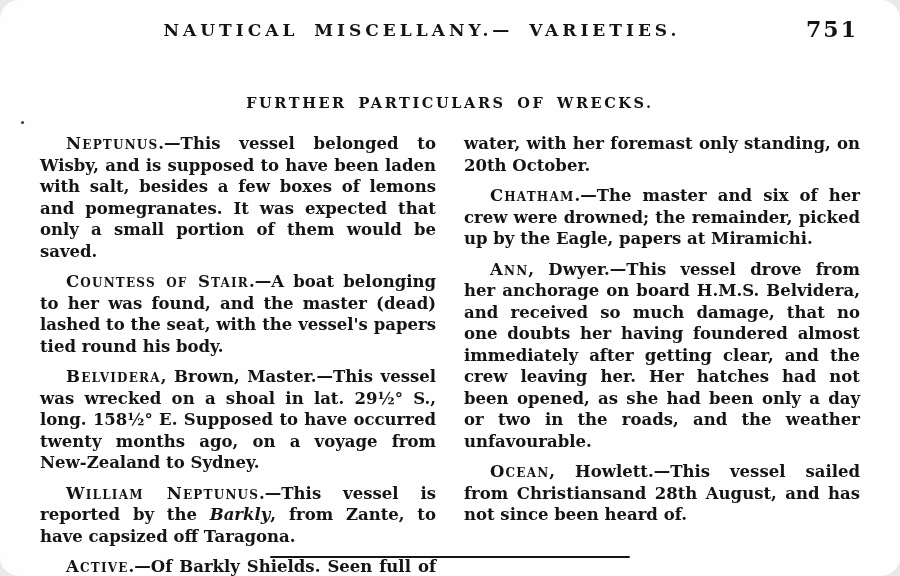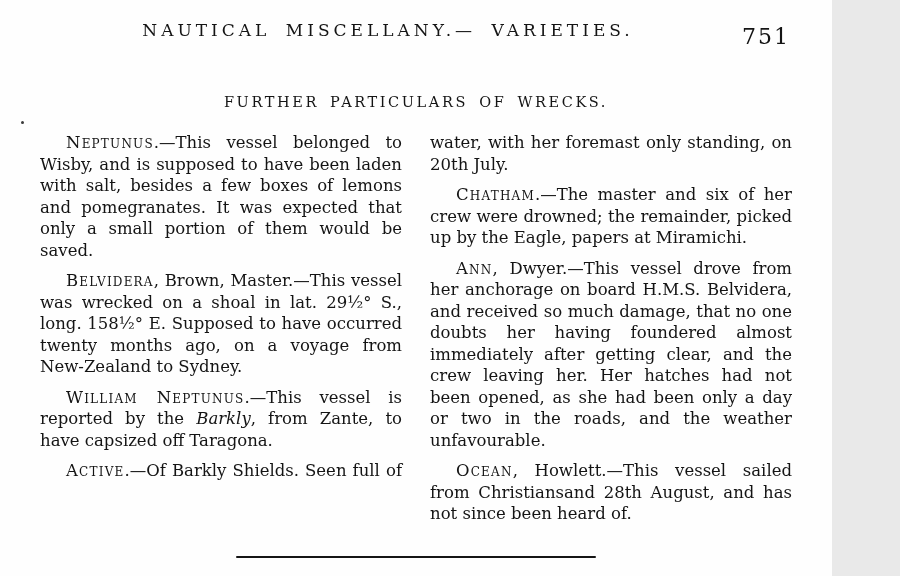--- a/index.html
+++ b/index.html
@@ -1,42 +1,43 @@
 <!DOCTYPE html>
 <html><head>
 <meta charset="utf-8">
 <style>
   html, body { margin: 0; padding: 0; background: #e9e9e9; }
   .page {
     position: relative;
-    width: 832px;
+    width: 900px;
     height: 576px;
     background: #fefefe;
     color: #141414;
     font-family: "DejaVu Serif", "Liberation Serif", serif;
-    font-weight: 400;
+    font-weight: 700;
     overflow: hidden;
     box-sizing: border-box;
+    border-radius: 19px;
   }
   .header {
     position: relative;
     padding-top: 20px;
     height: 30px;
   }
   .running-title {
     text-align: center;
     font-size: 17px;
     letter-spacing: 4px;
     word-spacing: 6px;
     white-space: nowrap;
     transform: translateX(-28px);
   }
   .page-number {
     position: absolute;
-    top: 24px;
+    top: 16px;
     right: 42px;
     font-size: 22px;
     letter-spacing: 2px;
   }
   .section-title {
     margin-top: 44px;
     text-align: center;
     font-size: 14.5px;
     letter-spacing: 2.6px;
     word-spacing: 4px;
@@ -90,26 +91,27 @@
   <div class="header">
     <div class="running-title">NAUTICAL MISCELLANY.— VARIETIES.</div>
     <div class="page-number">751</div>
   </div>
 
   <div class="section-title">FURTHER PARTICULARS OF WRECKS.</div>
 
   <div class="columns">
     <div class="col" id="col-left">
         <p class="para indent"><span class="sc">Neptunus</span><span class="txt">.—This vessel belonged to Wisby, and is supposed to have been laden with salt, besides a few boxes of lemons and pomegranates.  It was expected that only a small portion of them would be saved.</span></p>
+        <p class="para indent"><span class="sc">Countess of Stair</span><span class="txt">.—A boat belonging to her was found, and the master (dead) lashed to the seat, with the vessel's papers tied round his body.</span></p>
         <p class="para indent"><span class="sc">Belvidera</span><span class="txt">, Brown, Master.—This vessel was wrecked on a shoal in lat. 29½° S., long. 158½° E.  Supposed to have occurred twenty months ago, on a voyage from New-Zealand to Sydney.</span></p>
         <p class="para indent"><span class="sc">William Neptunus</span><span class="txt">.—This vessel is reported by the </span><span class="it">Barkly</span><span class="txt">, from Zante, to have capsized off Taragona.</span></p>
         <p class="para indent jlast"><span class="sc">Active</span><span class="txt">.—Of Barkly Shields.  Seen full of</span></p>
       </div>
     <div class="col" id="col-right">
-        <p class="para"><span class="txt">water, with her foremast only standing, on 20th July.</span></p>
+        <p class="para"><span class="txt">water, with her foremast only standing, on 20th October.</span></p>
         <p class="para indent"><span class="sc">Chatham</span><span class="txt">.—The master and six of her crew were drowned; the remainder, picked up by the Eagle, papers at Miramichi.</span></p>
         <p class="para indent"><span class="sc">Ann</span><span class="txt">, Dwyer.—This vessel drove from her anchorage on board H.M.S. Belvidera, and received so much damage, that no one doubts her having foundered almost immediately after getting clear, and the crew leaving her. Her hatches had not been opened, as she had been only a day or two in the roads, and the weather unfavourable.</span></p>
         <p class="para indent"><span class="sc">Ocean</span><span class="txt">, Howlett.—This vessel sailed from Christiansand 28th August, and has not since been heard of.</span></p>
       </div>
   </div>
 
   <div class="bottom-rule"></div>
   <div class="ink-speck"></div>
 </div>
 

